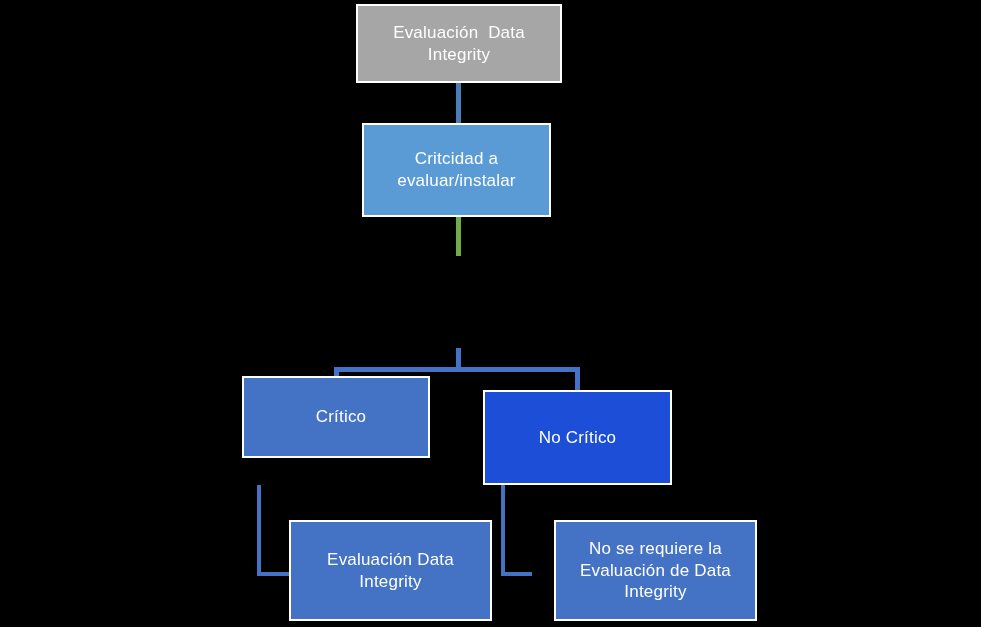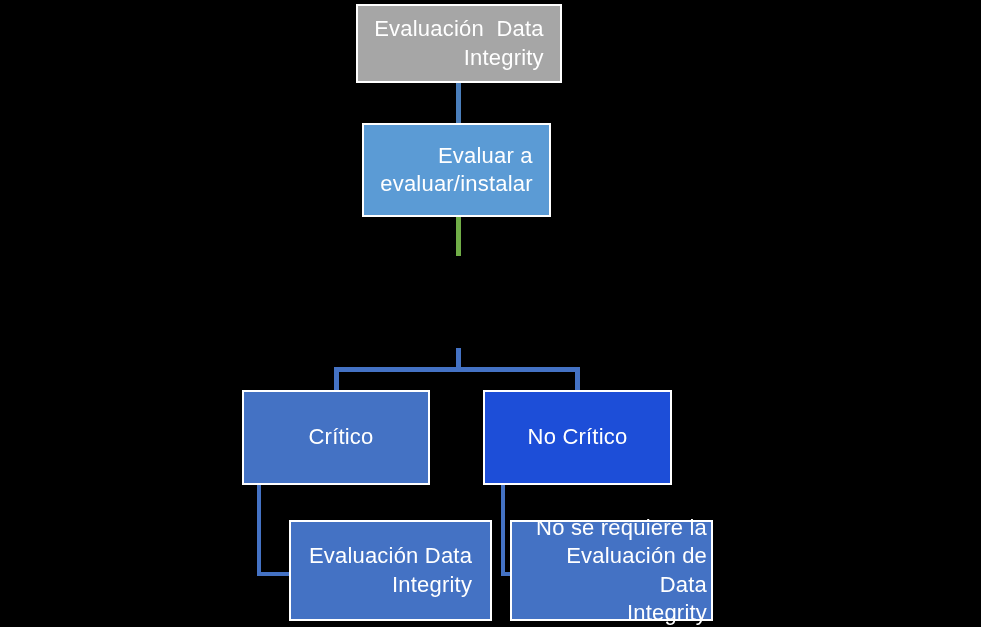--- a/index.html
+++ b/index.html
@@ -16,36 +16,36 @@
     font-family: "Liberation Sans", sans-serif;
   }
   .node {
     position: absolute;
     box-sizing: border-box;
     border: 2px solid #ffffff;
     display: flex;
     align-items: center;
     justify-content: center;
     color: #ffffff;
-    font-size: 22px;
+    font-size: 17px;
     line-height: 1.28;
-    text-align: right;
+    text-align: center;
     letter-spacing: 0.2px;
   }
   .node .label {
     white-space: pre-wrap;
     padding: 0 4px;
   }
   .node-start { left: 356px; top: 4px;   width: 206px; height: 79px;  }
   .node-sistemas { left: 362px; top: 123px; width: 189px; height: 94px;  }
   .node-criticidad { left: 363px; top: 256px; width: 189px; height: 92px;  }
-  .node-critico { left: 242px; top: 390px; width: 188px; height: 95px; padding-left: 10px;  }
+  .node-critico { left: 242px; top: 376px; width: 188px; height: 82px; padding-left: 10px;  }
   .node-no-critico { left: 483px; top: 390px; width: 189px; height: 95px;  }
   .node-eval-di { left: 289px; top: 520px; width: 203px; height: 101px; }
-  .node-no-eval-di { left: 510px; top: 520px; width: 203px; height: 101px; }
+  .node-no-eval-di { left: 554px; top: 520px; width: 203px; height: 101px; }
   .conn {
     position: absolute;
   }
   .c-top        { left: 456px; top: 83px;  width: 5px;   height: 40px; }
   .c-green      { left: 456px; top: 217px; width: 5px;   height: 39px; }
   .c-stem       { left: 456px; top: 348px; width: 5px;   height: 24px; }
   .c-hbar       { left: 334px; top: 367px; width: 246px; height: 5px;  }
   .c-drop-left  { left: 334px; top: 367px; width: 5px;   height: 23px; }
   .c-drop-right { left: 575px; top: 367px; width: 5px;   height: 23px; }
   .c-elbow-l-v  { left: 257px; top: 485px; width: 4px;   height: 91px; }
@@ -68,21 +68,21 @@
   <div class="conn c-elbow-l-h" style="background-color: rgb(68, 114, 196);"></div>
   <div class="conn c-elbow-r-v" style="background-color: rgb(68, 114, 196);"></div>
   <div class="conn c-elbow-r-h" style="background-color: rgb(68, 114, 196);"></div>
 
   <div class="node node-start" style="background-color: rgb(166, 166, 166);">
     <span class="label">Evaluación  Data
 Integrity</span>
   </div>
 
   <div class="node node-sistemas" style="background-color: rgb(91, 155, 213);">
-    <span class="label">Evaluar a
+    <span class="label">Critcidad a
 evaluar/instalar</span>
   </div>
 
 
   <div class="node node-critico" style="background-color: rgb(68, 114, 196);">
     <span class="label">Crítico</span>
   </div>
 
   <div class="node node-no-critico" style="background-color: #1d4ed8;">
     <span class="label">No Crítico</span>

